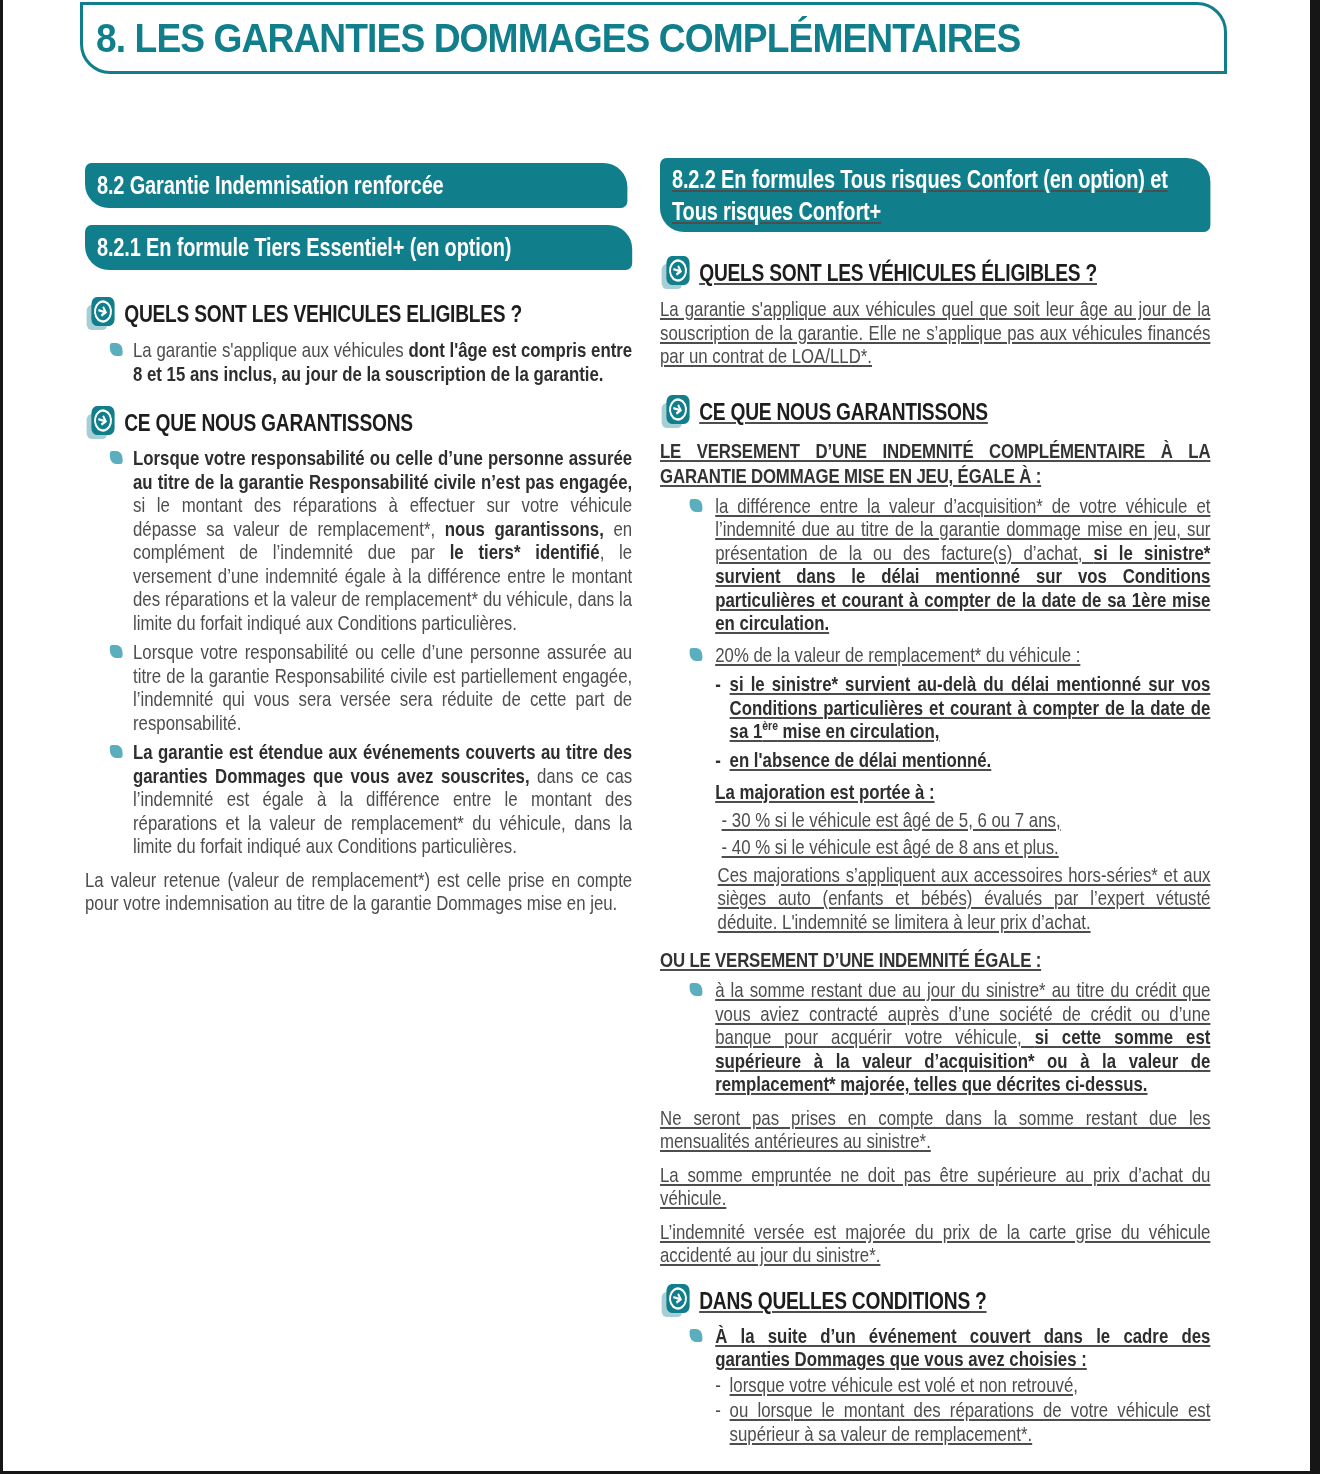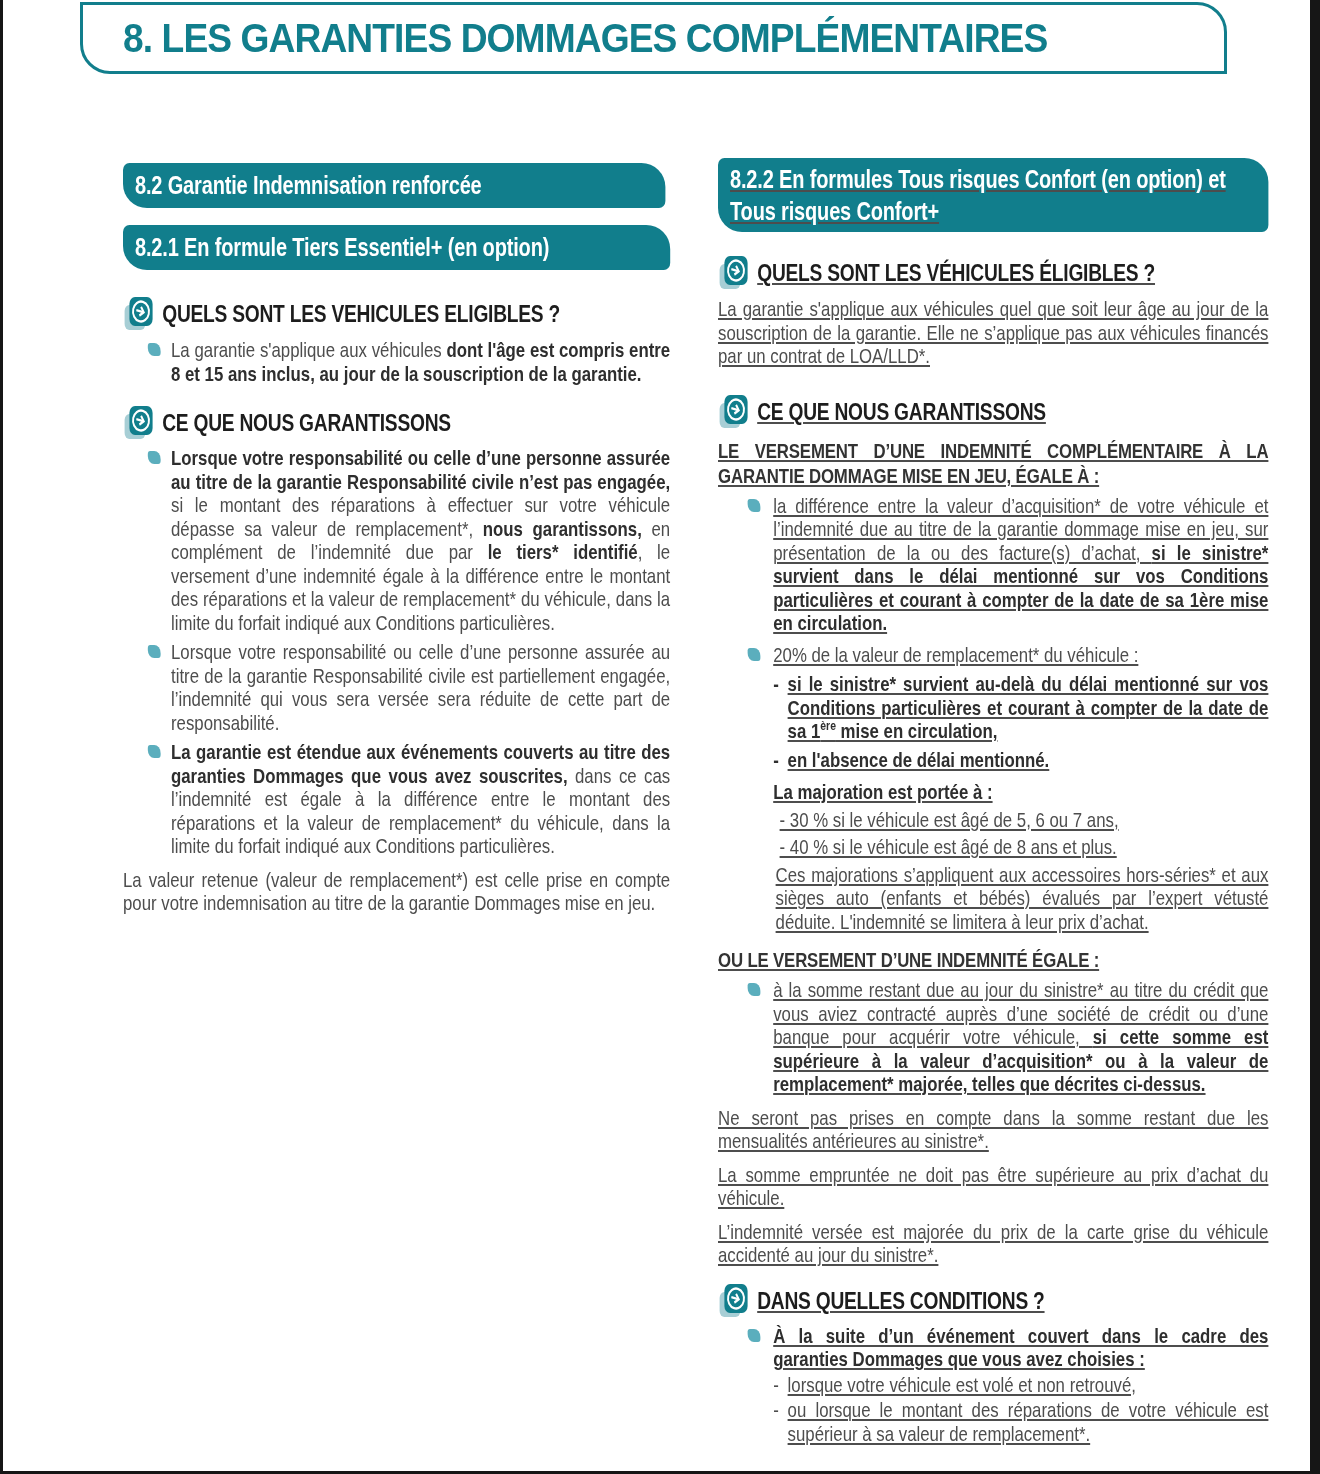--- a/index.html
+++ b/index.html
@@ -20,30 +20,29 @@
   .edge-left{position:absolute;left:0;top:0;width:3px;height:100%;background:var(--edge);}
   .edge-bottom{position:absolute;left:0;bottom:0;width:100%;height:3px;background:var(--edge);}
   .edge-right{position:absolute;right:0;top:0;width:10px;height:100%;background:var(--edge);}
 
   
   .header-box{
     position:absolute;left:80px;top:2px;width:1147px;height:72px;
     border:3px solid var(--teal);
     border-radius:0 30px 0 30px;
     background:#fff;
-    padding-left:27px;
   }
   .header-title{
     font-weight:700;font-size:40px;color:var(--teal);
     line-height:66px;padding-left:14px;letter-spacing:-1px;
     white-space:nowrap;transform:scaleX(0.93);transform-origin:0 50%;
   }
 
   
-  .columns{position:absolute;left:85px;top:158px;display:flex;gap:48px;margin-left:38px;}
+  .columns{position:absolute;left:85px;top:158px;display:flex;gap:28px;}
   .col{width:547px;flex:none;}
   .col-right{width:550px;text-decoration:underline;}
   .col-inner{width:684px;transform:scaleX(0.8);transform-origin:0 0;}
   .col-right .col-inner{width:688px;}
 
   
   .tag{
     background:var(--teal);color:#fff;font-weight:700;font-size:25px;
     height:45px;line-height:45px;padding-left:15px;margin-top:17px;
     border-radius:8px 30px 8px 30px / 7px 24px 7px 24px;

